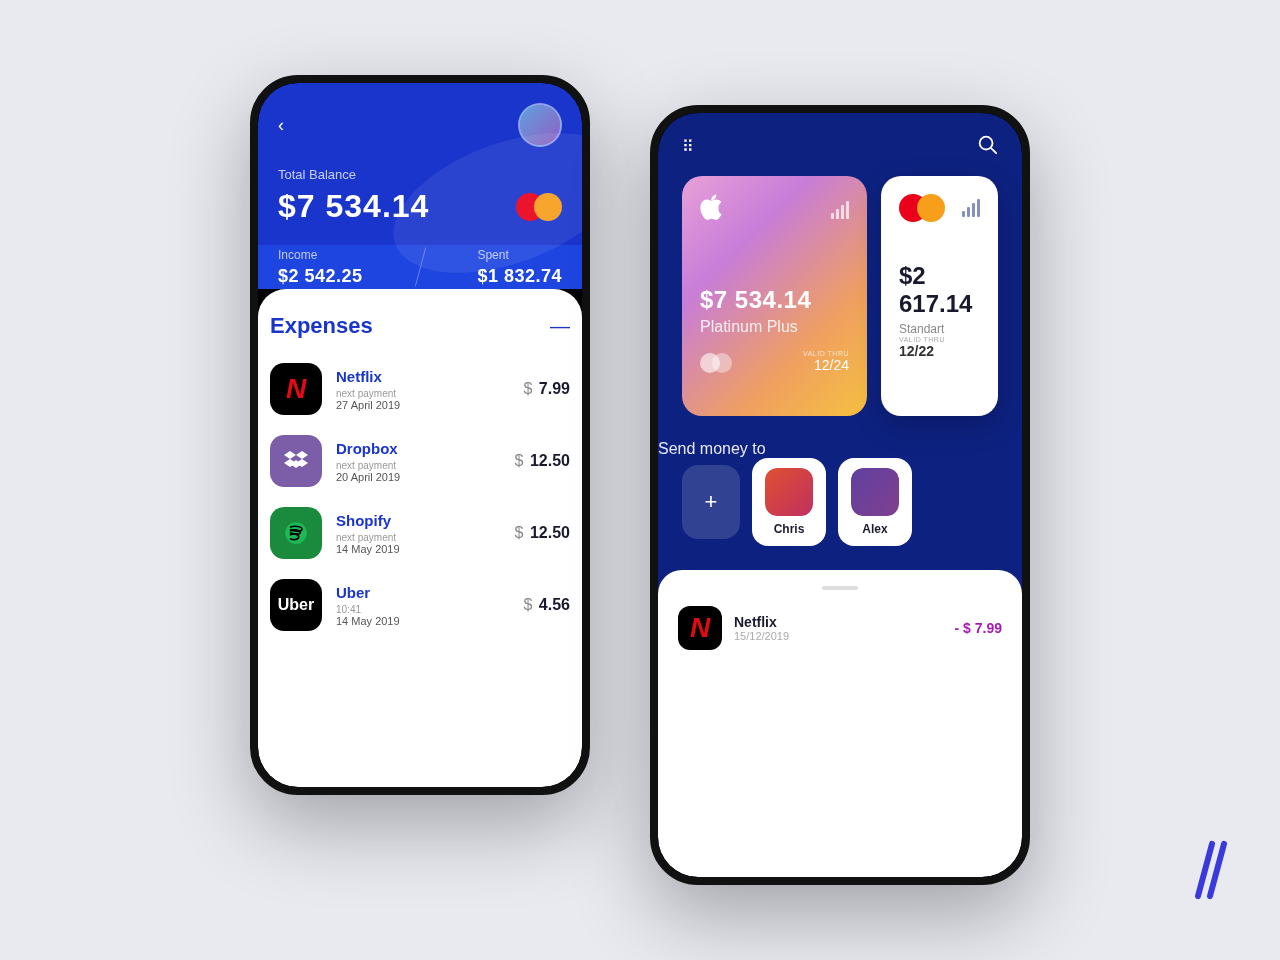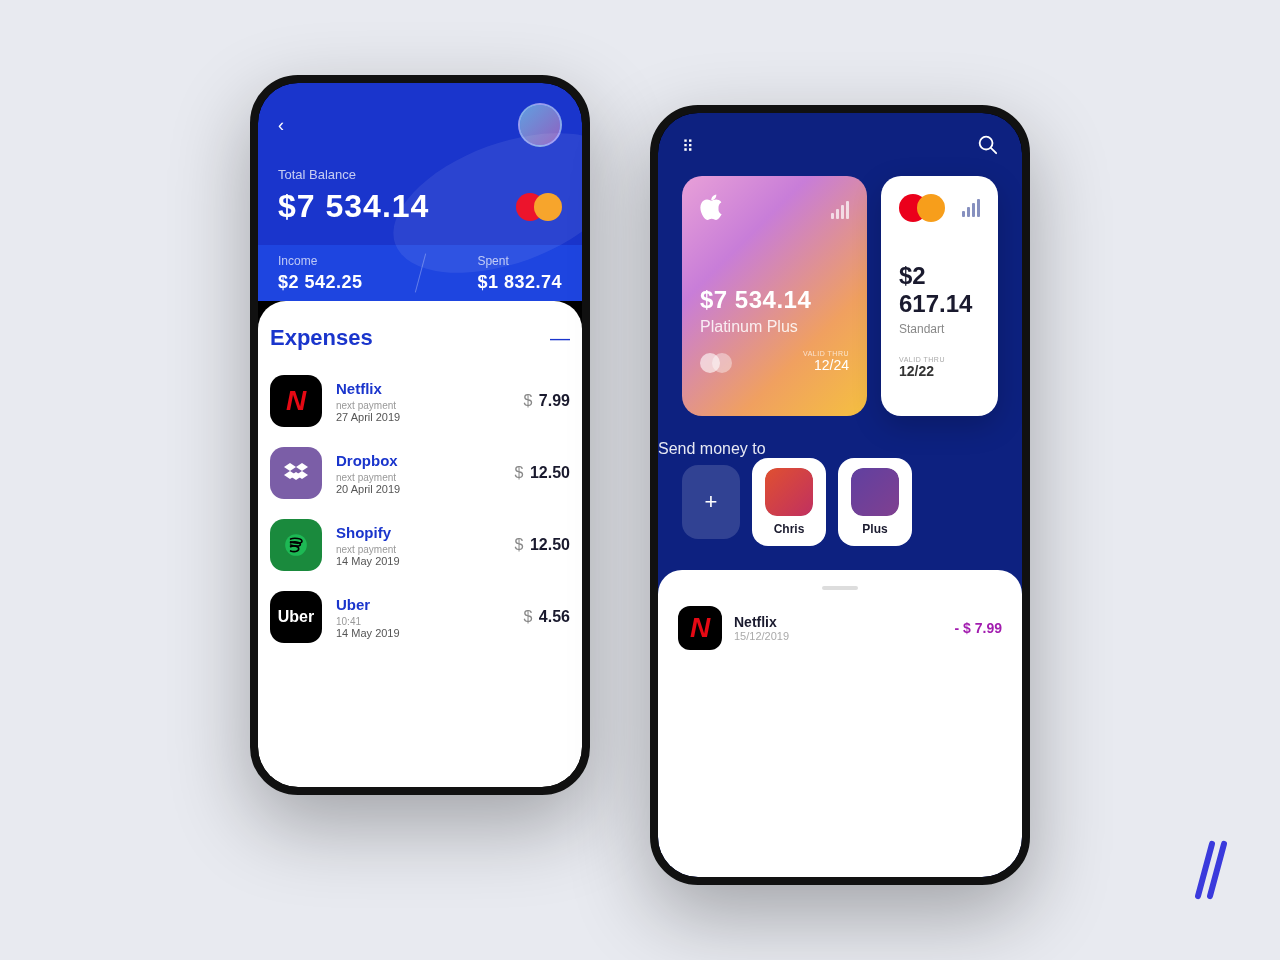--- a/index.html
+++ b/index.html
@@ -117,21 +117,21 @@
       width: 28px;
       height: 28px;
       border-radius: 50%;
     }
 
     .mc-red { background: #eb001b; margin-right: -10px; }
     .mc-orange { background: #f79e1b; }
 
     .income-spent {
       background: #1e45e0;
-      padding: 8px 20px;
+      padding: 2px 20px;
       display: flex;
       justify-content: space-between;
       align-items: center;
       flex-shrink: 0;
     }
 
     .income-spent-divider {
       width: 1px;
       height: 40px;
       background: rgba(255,255,255,0.3);
@@ -382,21 +382,20 @@
       margin-top: 40px;
       margin-bottom: 4px;
     }
 
     .mc-standart {
       font-size: 12px;
       color: #888;
     }
 
     .mc-valid-section {
-      margin-top: 20px;
     }
 
     .mc-valid-label {
       font-size: 7px;
       color: #aaa;
       text-transform: uppercase;
       letter-spacing: 0.5px;
     }
 
     .mc-valid-date {
@@ -773,21 +772,21 @@
           <div class="contact-avatar">
             <div class="chris-avatar"></div>
           </div>
           <div class="contact-name">Chris</div>
         </div>
 
         <div class="contact-card">
           <div class="contact-avatar">
             <div class="alex-avatar"></div>
           </div>
-          <div class="contact-name">Plus</div>
+          <div class="contact-name">Alex</div>
         </div>
 
       </div>
 
       <div class="history-section">
         <div class="history-handle"></div>
 
         <div class="history-item">
           <div class="hist-icon">
             <span class="netflix-n">N</span>

